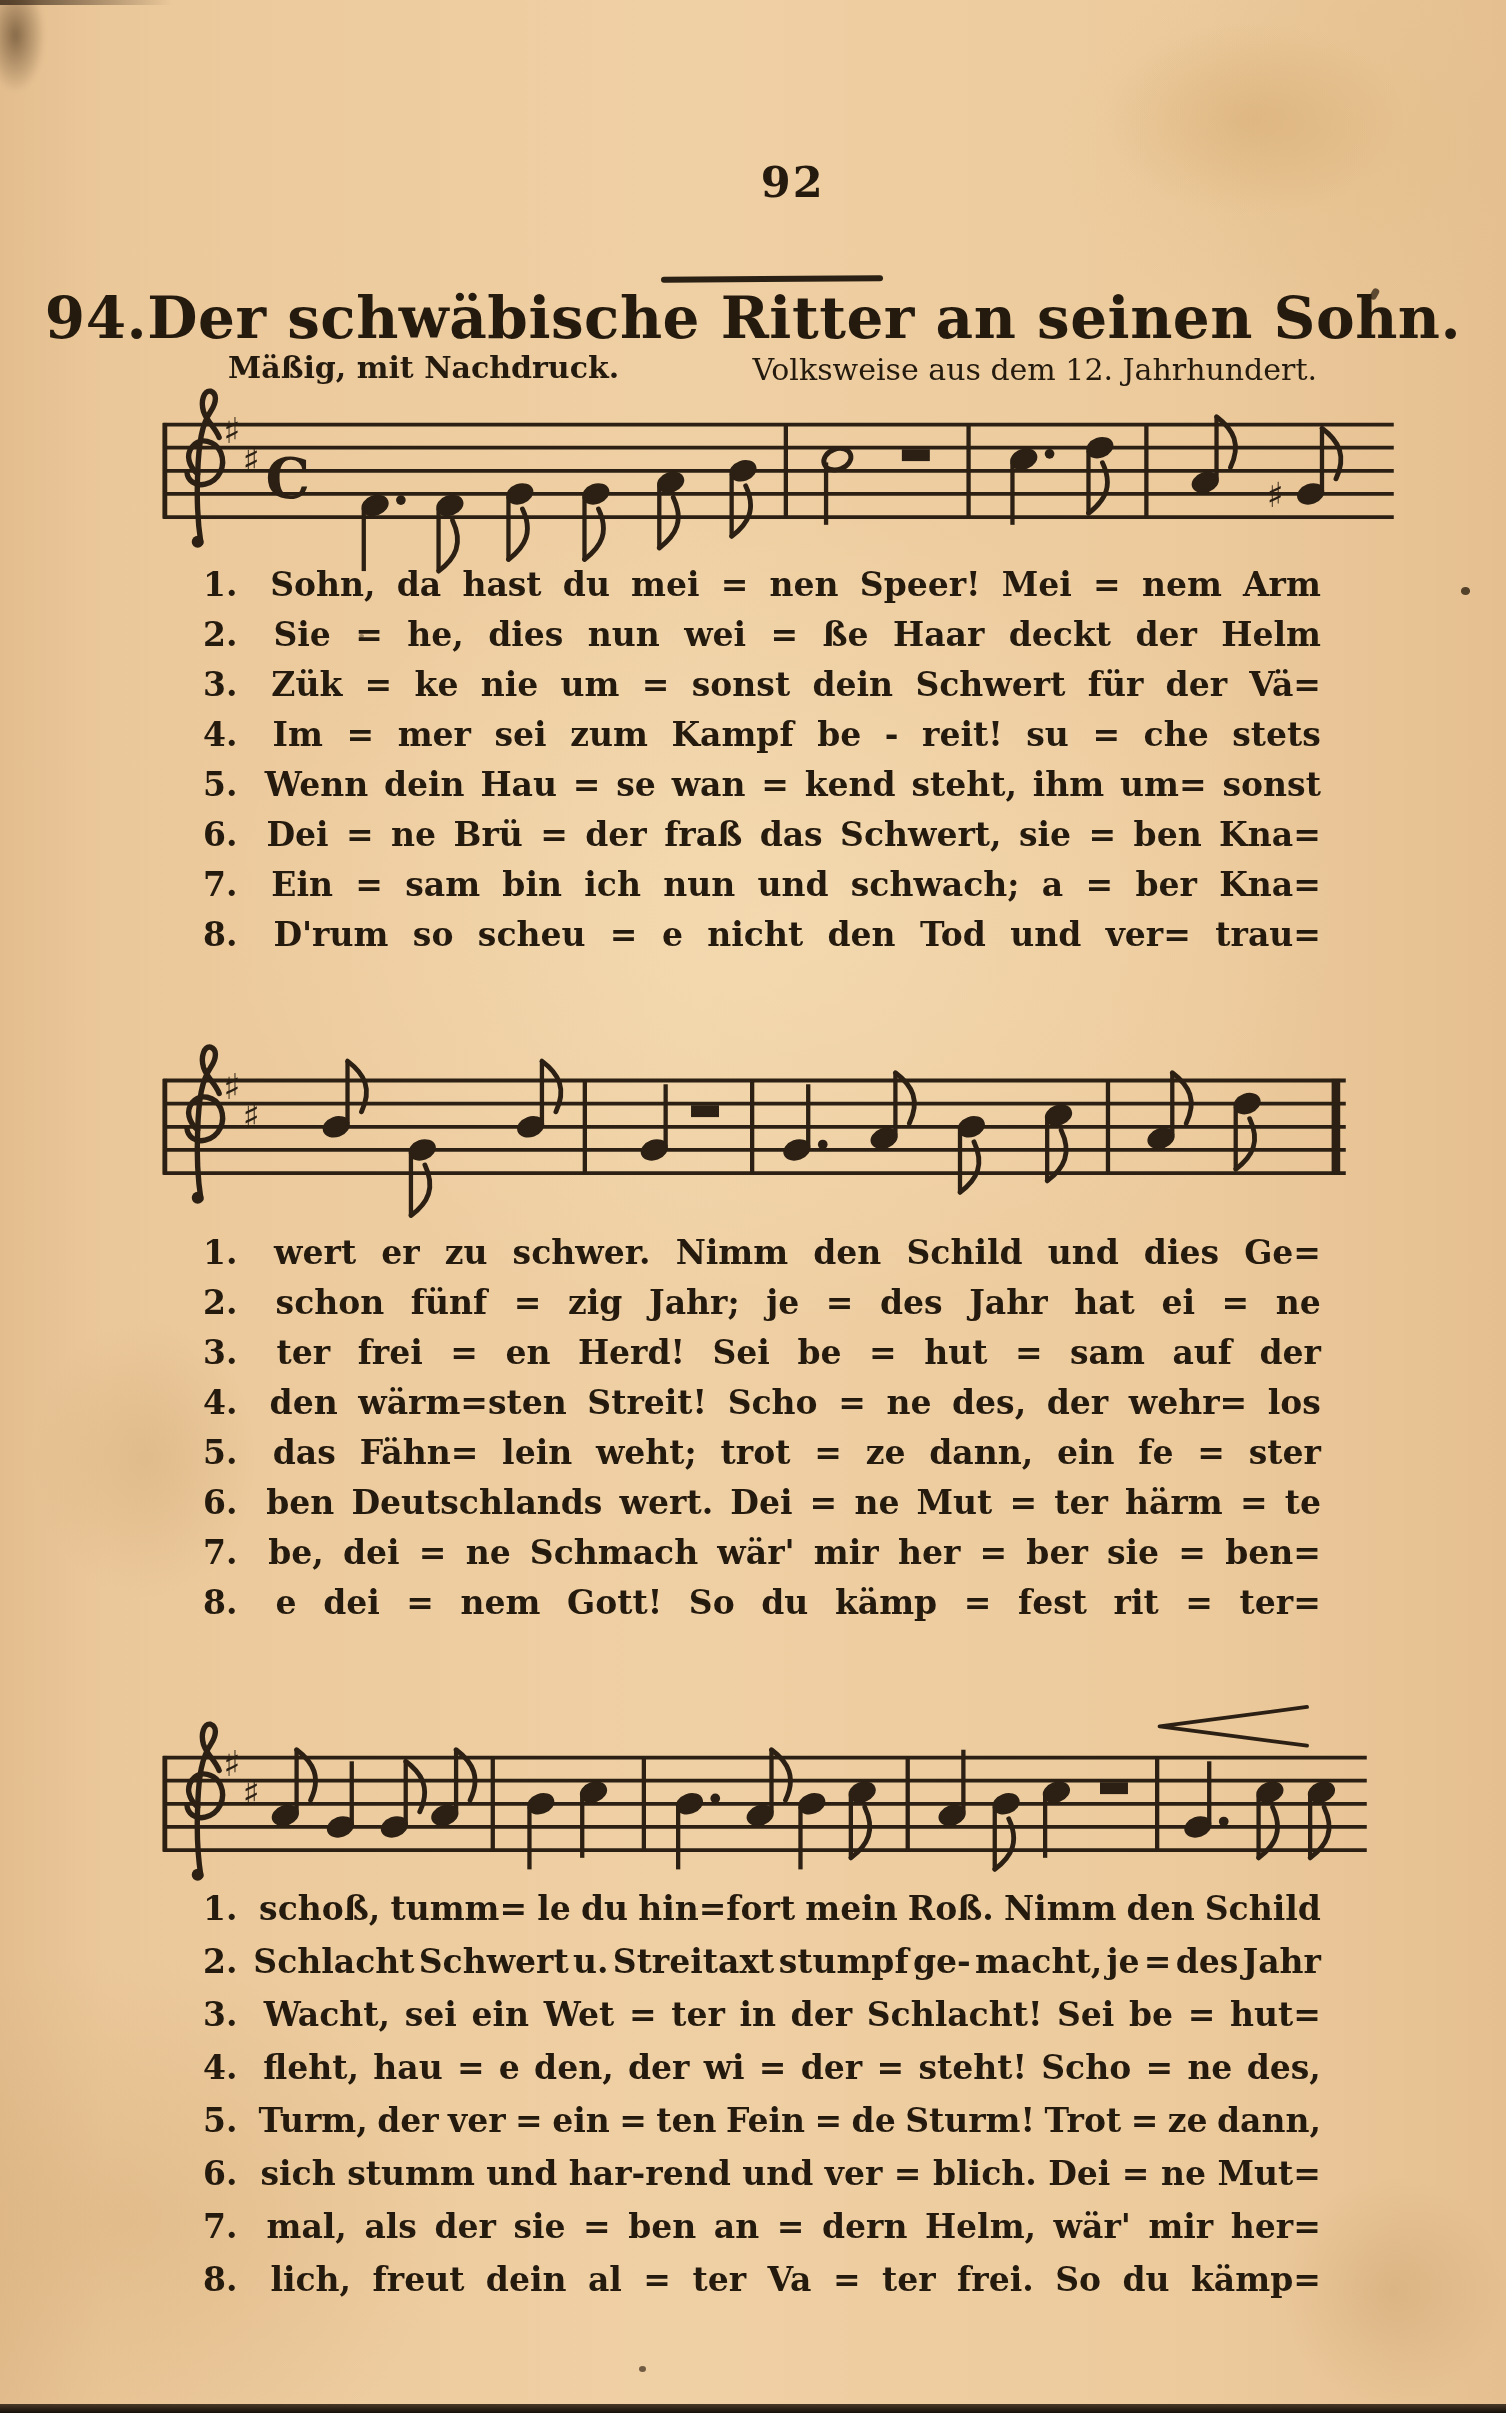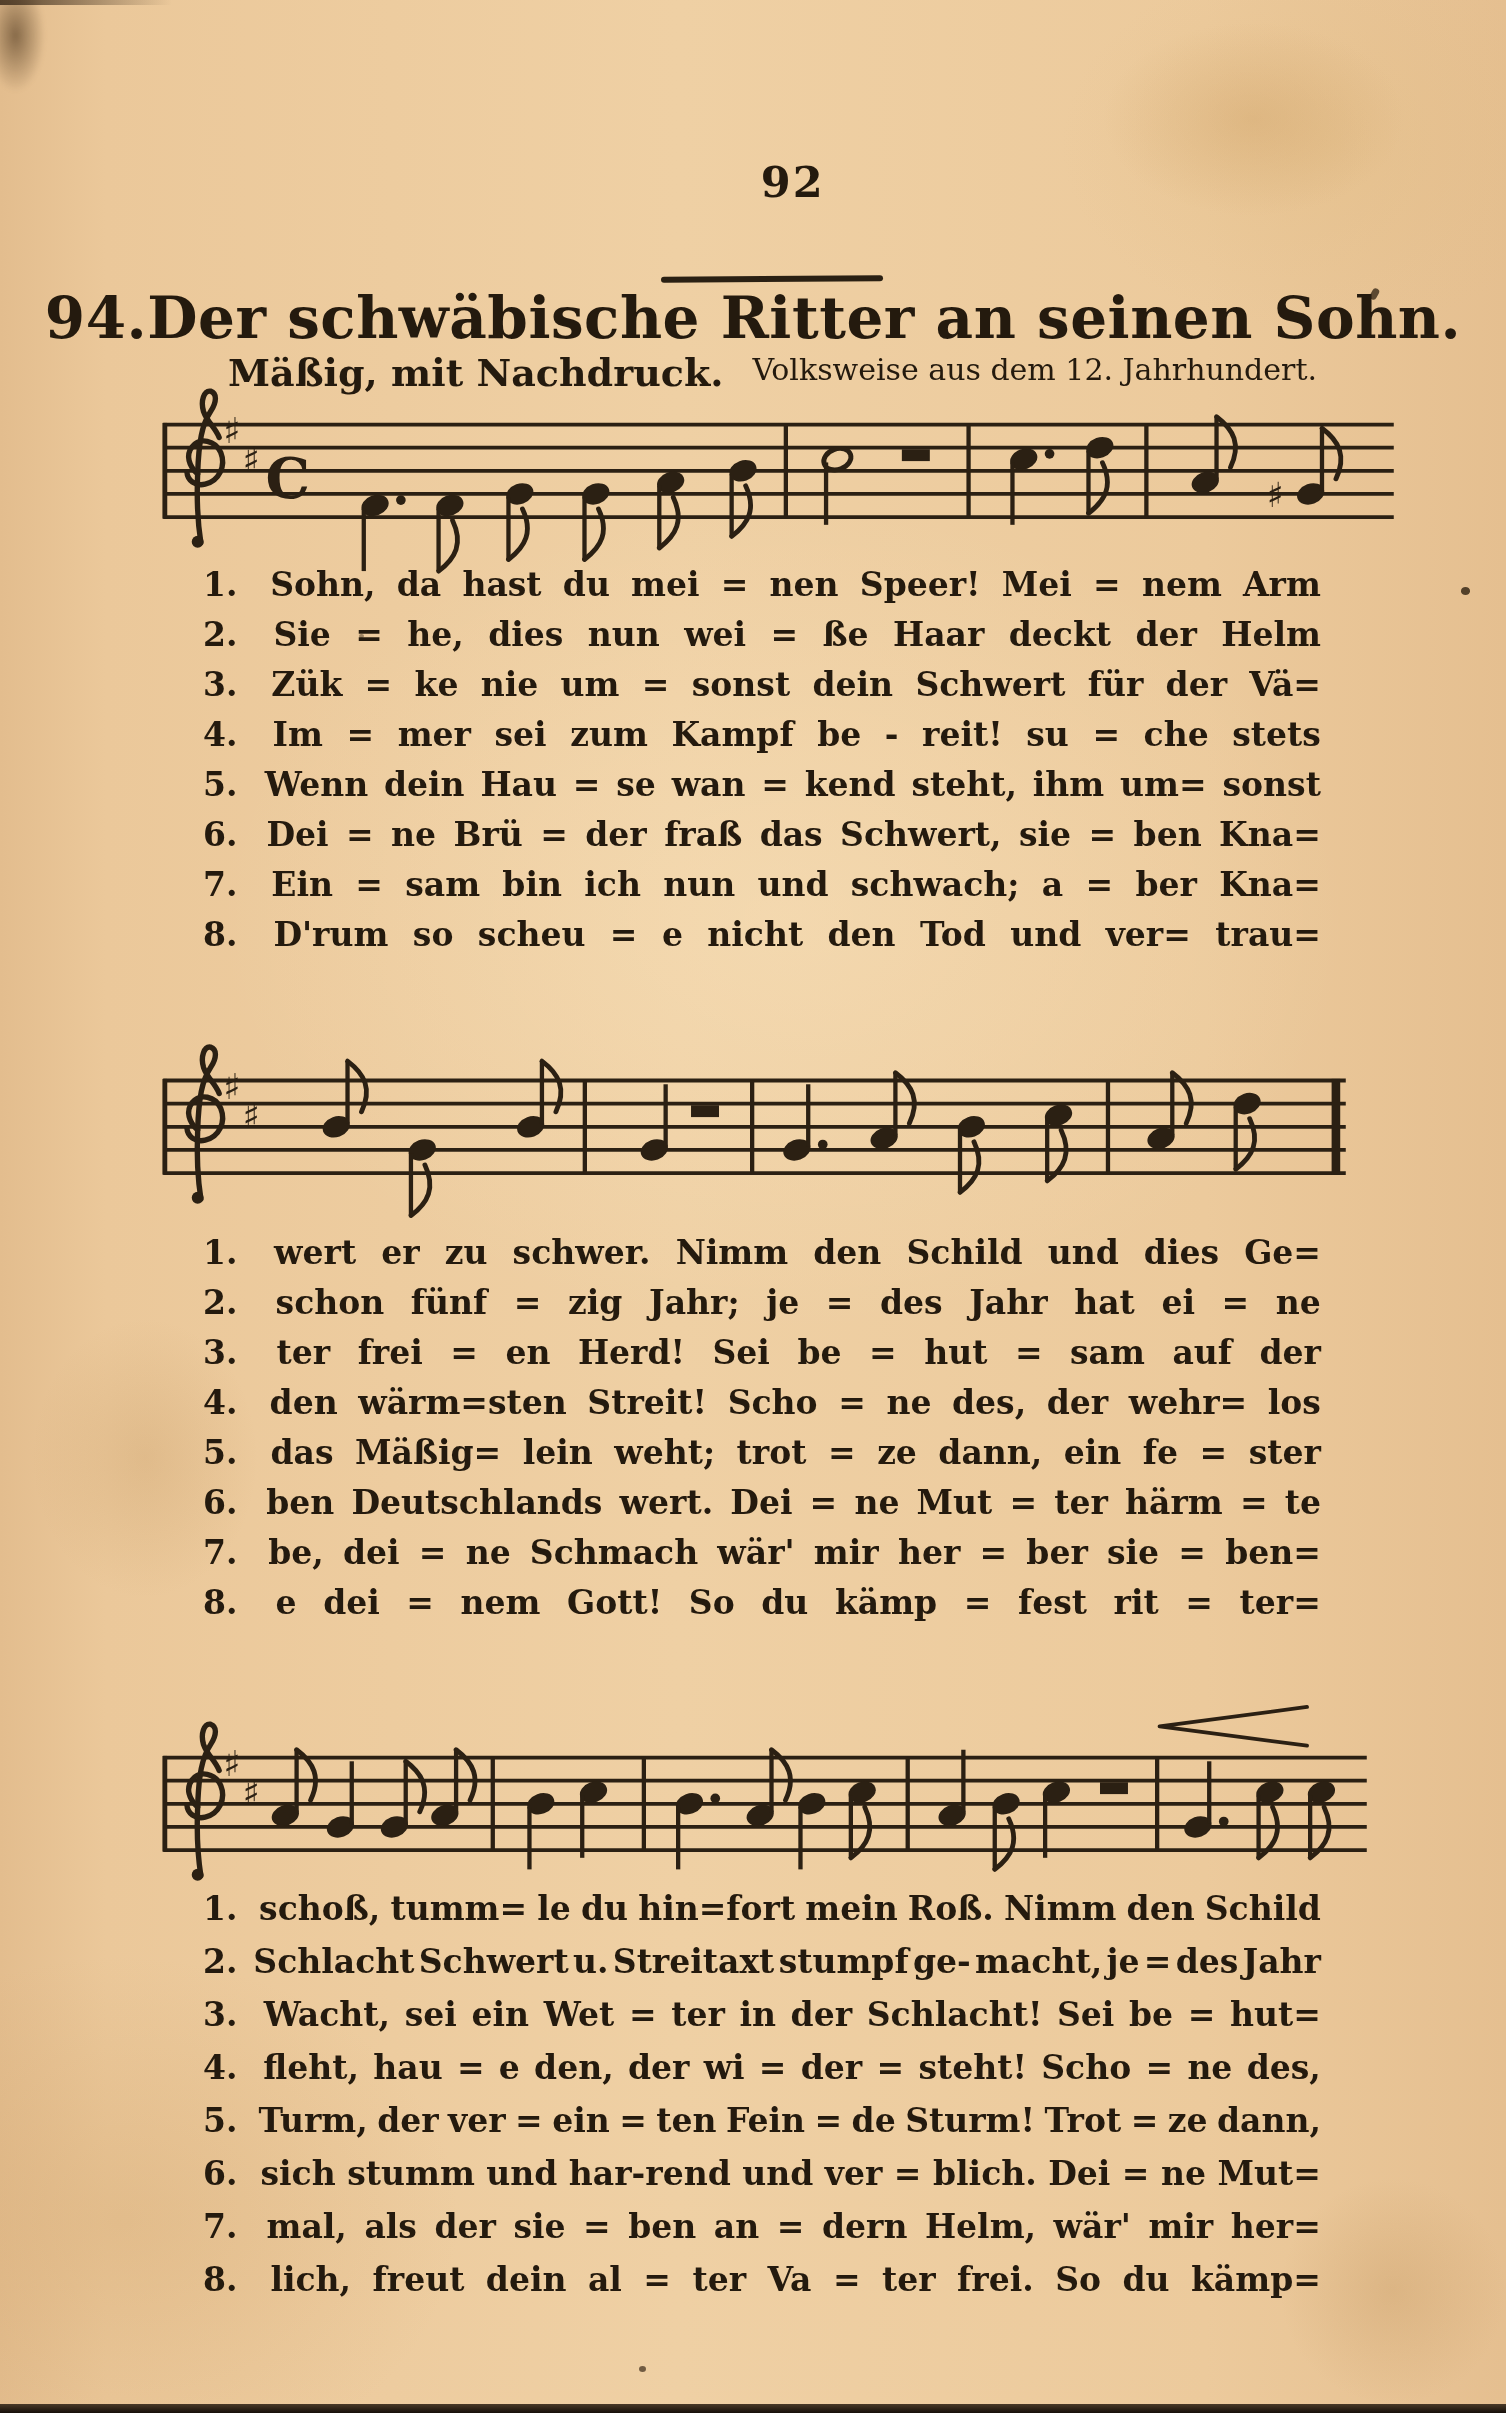--- a/index.html
+++ b/index.html
@@ -14,21 +14,21 @@
       linear-gradient(90deg,#e3bd8e 0%,#ebc89a 7%,#efd0a4 45%,#ecca9c 80%,#e5bf90 100%);
     background-color:#ebc89b;
   }
   .pagenum{position:absolute;top:157px;left:715px;width:110px;text-align:right;
     font-size:43px;font-weight:700;letter-spacing:2.2px}
   .pagenum-rule{position:absolute;left:661px;top:276px;width:222px;height:6px;
     background:#2a2013;border-radius:3.2px;transform:rotate(-0.4deg)}
   .title-row{position:absolute;top:284px;left:118px;right:118px;display:flex;
     justify-content:center;font-size:58px;font-weight:700;letter-spacing:0.5px;
     white-space:nowrap}
-  .tempo{position:absolute;left:228px;top:350px;font-size:38px;font-weight:700;white-space:nowrap}
+  .tempo{position:absolute;left:228px;top:350px;font-size:30px;font-weight:700;white-space:nowrap}
   .source{position:absolute;right:189px;top:352px;font-size:30px;font-weight:400;white-space:nowrap}
   .staff-svg{position:absolute;overflow:visible}
   .verse-block{position:absolute;left:203px;width:1118px}
   .verse-line{display:flex;justify-content:space-between;align-items:baseline;
     font-size:33px;font-weight:700;white-space:nowrap}
   .vnum{min-width:46px;flex:none}
   .vtok{flex:none}
   .edge-bottom{position:absolute;left:0;right:0;bottom:0;height:9.1px;
     background:linear-gradient(#4a3a28,#160f09)}
   .edge-topleft{position:absolute;left:0;top:0;width:172px;height:4.8px;
@@ -416,21 +416,21 @@
       <span class="vtok">=</span>
       <span class="vtok">ne</span>
       <span class="vtok">des,</span>
       <span class="vtok">der</span>
       <span class="vtok">wehr=</span>
       <span class="vtok">los</span>
     </div>
     <div class="verse-line" style="height: 50px;">
       <span class="vnum">5.</span>
       <span class="vtok">das</span>
-      <span class="vtok">Mäßig=</span>
+      <span class="vtok">Fähn=</span>
       <span class="vtok">lein</span>
       <span class="vtok">weht;</span>
       <span class="vtok">trot</span>
       <span class="vtok">=</span>
       <span class="vtok">ze</span>
       <span class="vtok">dann,</span>
       <span class="vtok">ein</span>
       <span class="vtok">fe</span>
       <span class="vtok">=</span>
       <span class="vtok">ster</span>

